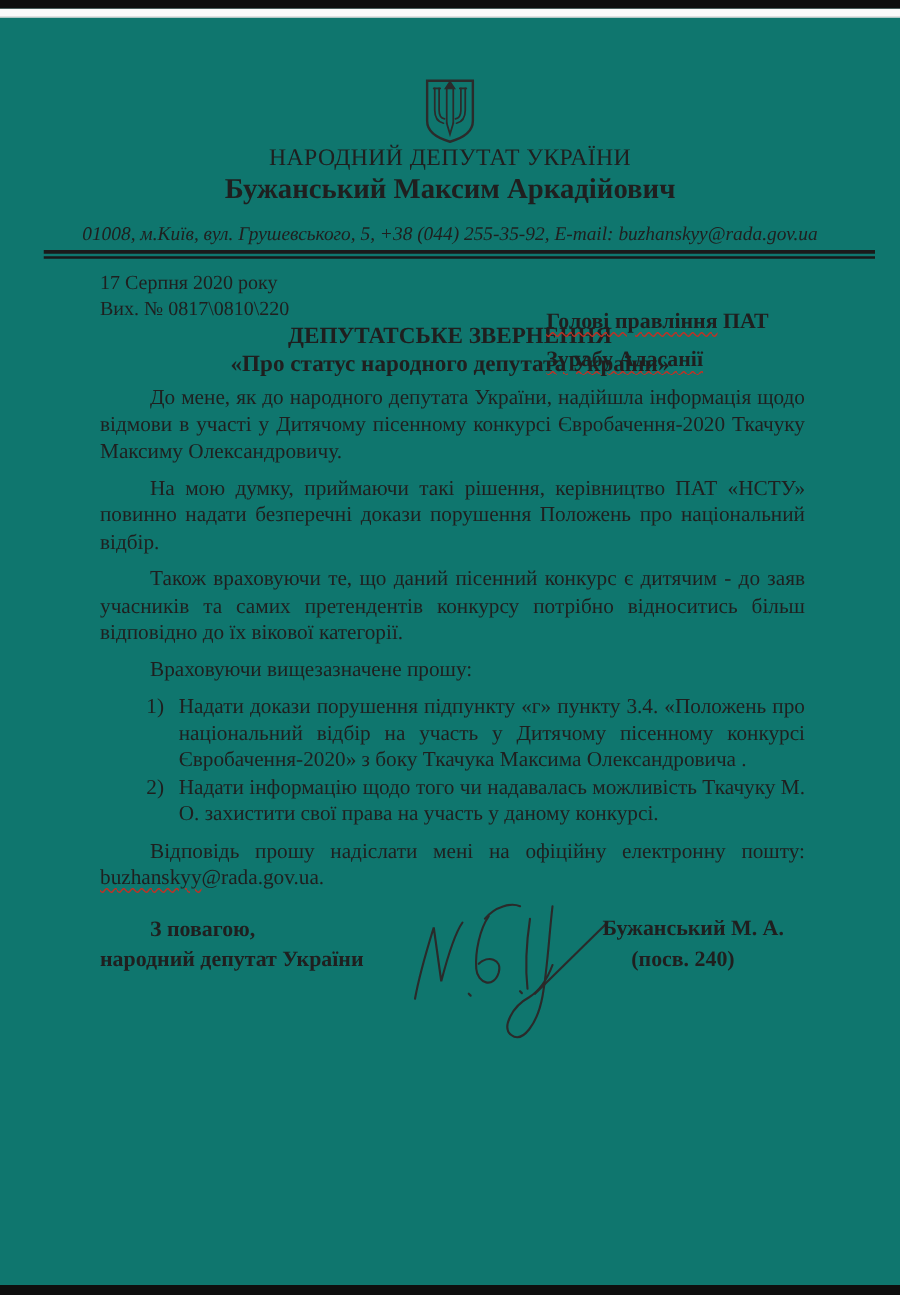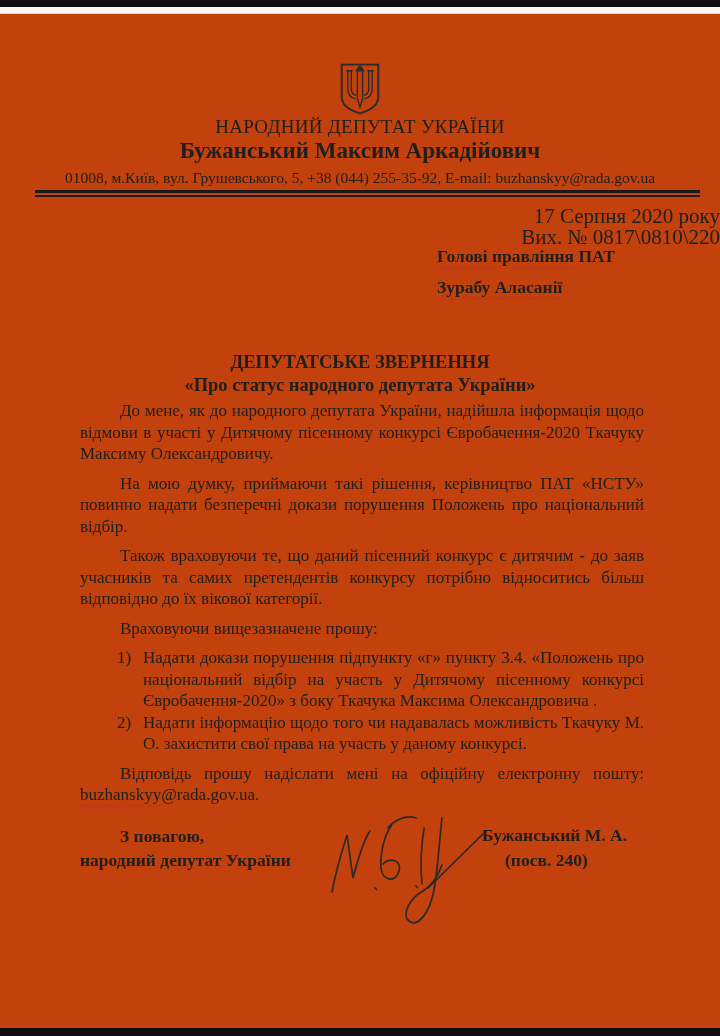--- a/index.html
+++ b/index.html
@@ -1,53 +1,53 @@
 <!DOCTYPE html>
 <html><head>
 <meta charset="utf-8">
 <style>
   html,body{margin:0;padding:0;background:#ffffff;}
   .page{
     position:relative;
     width:720px;height:1036px;
-    background:#c2410c;
+    background:#0f766e;
     color:#1f1f1f;
     font-family:"Liberation Serif","DejaVu Serif",serif;
     overflow:hidden;
   }
   .top-bar{height:7px;background:#0e0e0e;}
   .top-strip{height:6px;background:#fafafa;border-bottom:1px solid #d9d9d9;}
   .bottom-bar{position:absolute;left:0;right:0;bottom:0;height:8px;background:#0e0e0e;}
 
   .letterhead{text-align:center;padding-top:48px;}
   .emblem{display:block;margin:0 auto;width:52px;height:54px;}
   .org-line{font-size:19px;line-height:22px;letter-spacing:0.3px;}
   .dep-name{font-size:23px;line-height:24px;font-weight:bold;margin-top:1px;text-align:center;}
-  .contact-line{font-size:15.5px;line-height:18px;margin-top:6px;}
+  .contact-line{font-size:15.5px;line-height:18px;margin-top:16px;font-style:italic;}
   .head-rule{margin:3px 20px 0 35px;height:2px;border-top:3px solid #1a1a1a;border-bottom:2px solid #1a1a1a;}
 
-  .meta-block{margin:9px 0 0 80px;font-size:21px;line-height:21px;text-align:right;}
+  .meta-block{margin:9px 0 0 80px;font-size:16px;line-height:21px;}
 
   .addressee{
     position:absolute;left:437px;top:242px;width:220px;
     font-weight:bold;font-size:17.5px;line-height:29px;
   }
   .addressee .line3{margin-top:2px;}
 
   .squiggle{
     text-decoration:underline;
     text-decoration-style:wavy;
     text-decoration-color:#c23023;
     text-decoration-thickness:1px;
     text-underline-offset:3px;
   }
 
   .title-block{
     text-align:center;font-weight:bold;
-    font-size:18.5px;line-height:23px;margin-top:103px;
+    font-size:18.5px;line-height:23px;
   }
 
   .body-text{margin:3px 76px 0 80px;font-size:17px;line-height:21.5px;text-align:justify;}
   .para{margin:0 0 8px 0;text-indent:40px;}
   .req-list{margin:0 0 0 37px;}
   .req-item{display:flex;}
   .req-marker{flex:none;width:26px;}
   .req-text{flex:1;text-align:justify;}
 
   .sig-block{position:relative;height:130px;font-weight:bold;font-size:17.5px;}

